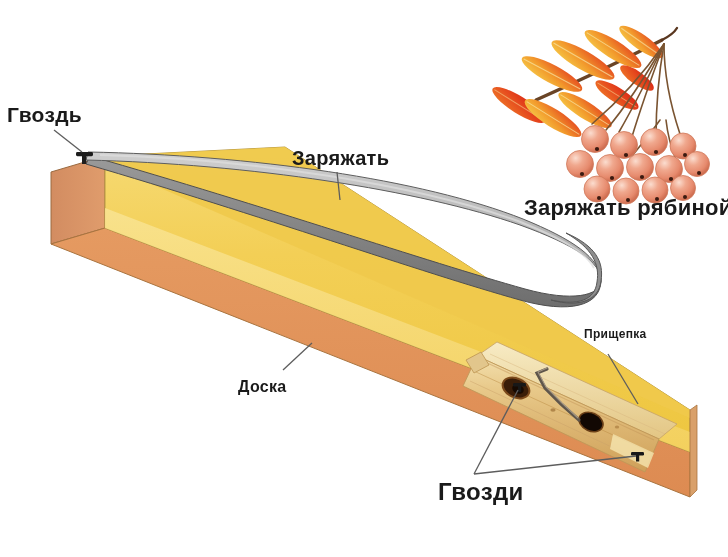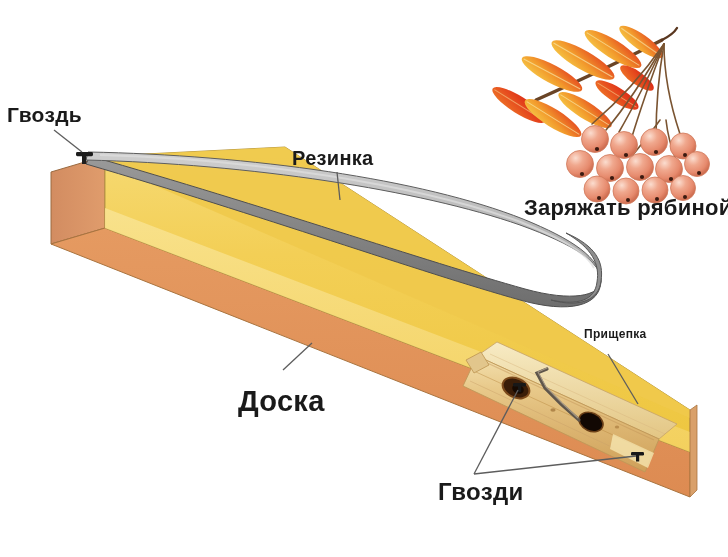--- a/index.html
+++ b/index.html
@@ -27,21 +27,21 @@
     color: #1a1a1a;
     font-family: "Liberation Sans", "DejaVu Sans", sans-serif;
     font-weight: 600;
     white-space: nowrap;
     letter-spacing: 0.3px;
     line-height: 1;
     user-select: none;
   }
   #lbl-gvozd   { left: 7px;   top: 104px; font-size: 21px; }
   #lbl-rezinka { left: 292px; top: 148px; font-size: 20px; }
-  #lbl-doska   { left: 238px; top: 387px; font-size: 29px; }
+  #lbl-doska   { left: 238px; top: 379px; font-size: 16px; }
   #lbl-prish   { left: 584px; top: 328px; font-size: 12px; }
   #lbl-gvozdi  { left: 438px; top: 480px; font-size: 24px; }
   #lbl-ryabina { left: 524px; top: 197px; font-size: 22px; font-weight: 700; }
 </style>
 </head>
 <body>
 
 <div id="scene">
 
   <svg width="728" height="557" viewBox="0 0 728 557" style="position:absolute;left:0;top:0;">
@@ -299,21 +299,21 @@
           <circle cx="683" cy="188" r="12.5" fill="url(#gradBerry)" stroke="#cf7a5c" stroke-width="0.8"></circle>
           <circle cx="685" cy="197" r="2" fill="#3a1a10"></circle>
         </g>
       </g>
     </g>
 
   </svg>
 
   <div class="label" id="lbl-gvozd">Гвоздь</div>
 
-  <div class="label" id="lbl-rezinka">Резинка</div>
+  <div class="label" id="lbl-rezinka">Заряжать</div>
 
   <div class="label" id="lbl-doska">Доска</div>
 
   <div class="label" id="lbl-prish">Прищепка</div>
 
   <div class="label" id="lbl-gvozdi">Гвозди</div>
 
   <div class="label" id="lbl-ryabina">Заряжать рябиной</div>
 
 </div>

